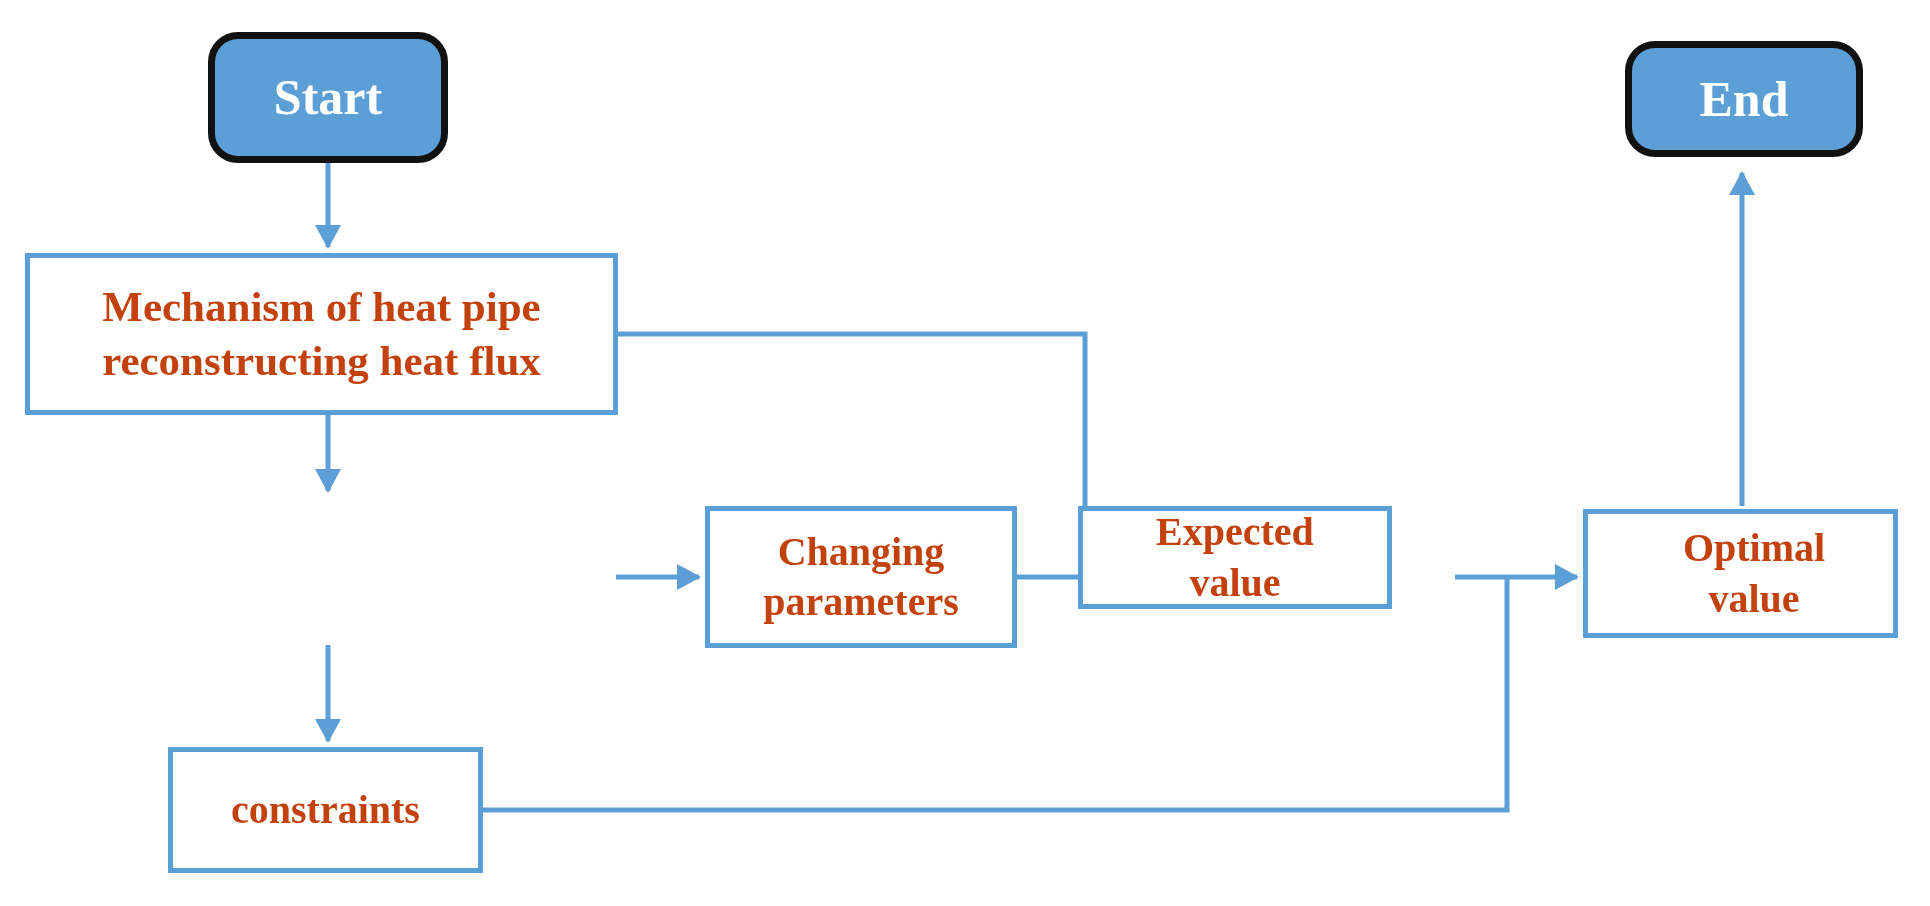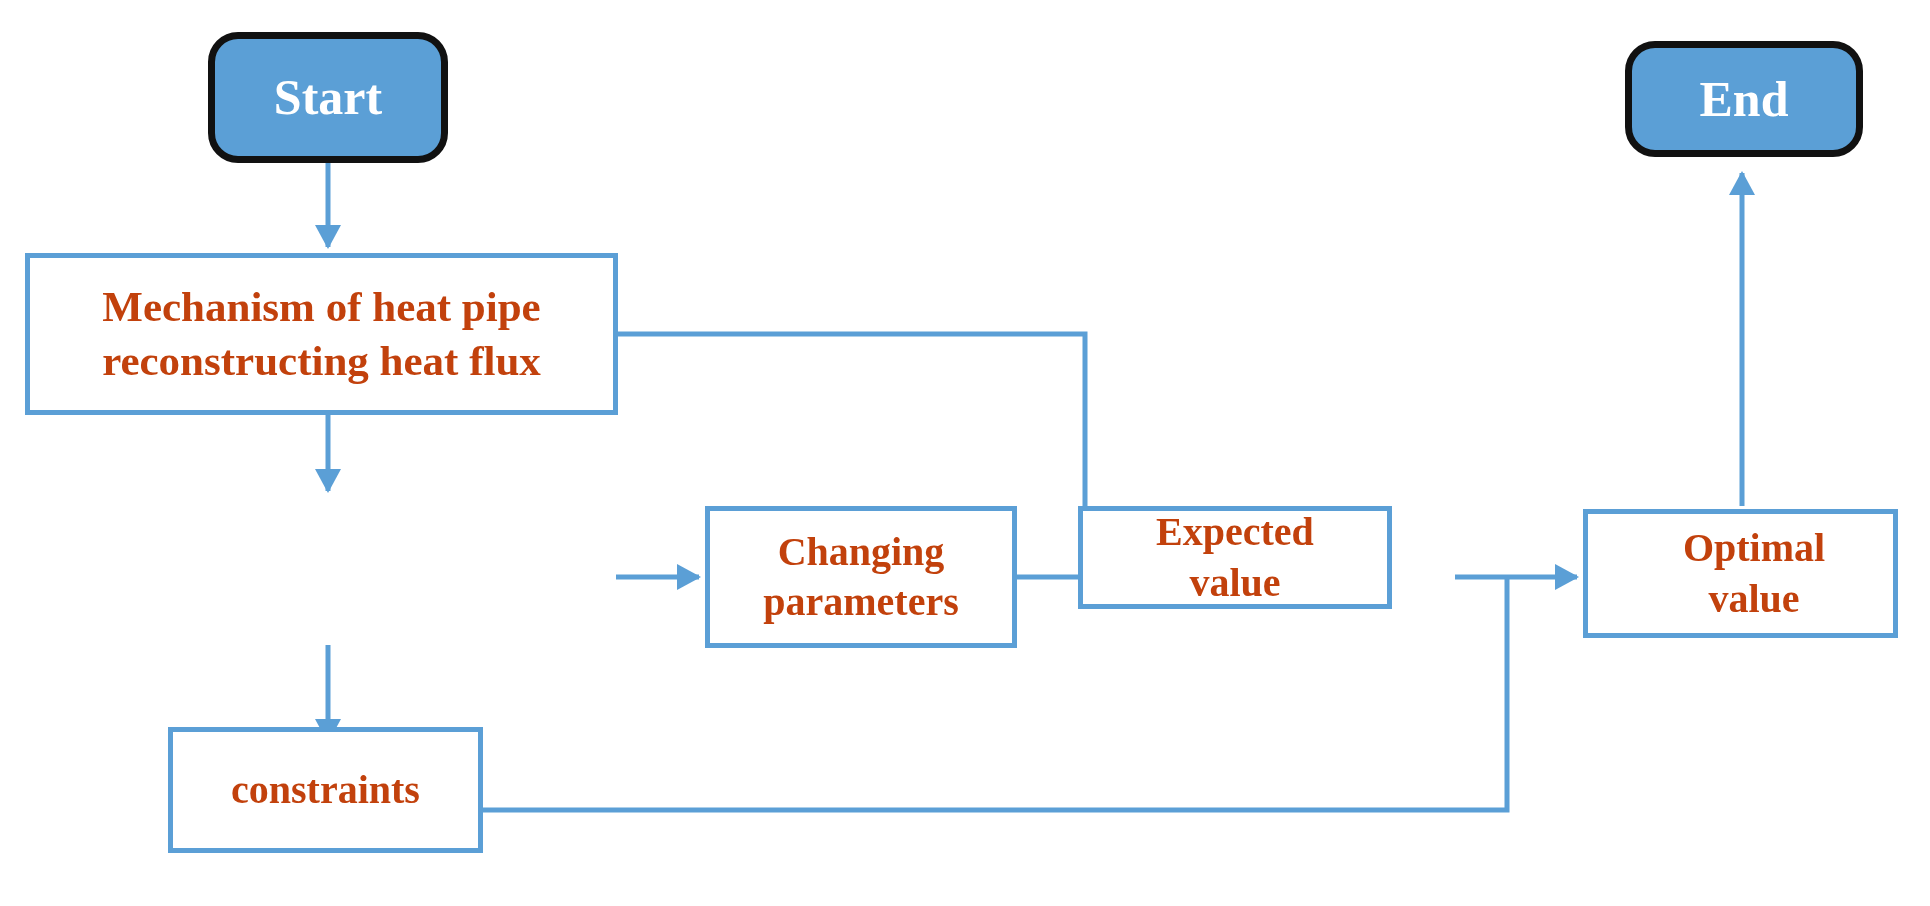--- a/index.html
+++ b/index.html
@@ -65,17 +65,17 @@
   <div class="node process fs-lg" style="left:1078px;top:506px;width:314px;height:103px;justify-content:center;">
     <span class="label">Expected
 value</span>
   </div>
 
   <div class="node process fs-lg" style="left:1583px;top:509px;width:315px;height:129px;padding-left:27px;">
     <span class="label">Optimal
 value</span>
   </div>
 
-  <div class="node process fs-lg" style="left:168px;top:727px;width:315px;height:126px;">
+  <div class="node process fs-lg" style="left:168px;top:747px;width:315px;height:126px;">
     <span class="label">constraints</span>
   </div>
 
 </div>
 
 </body></html>

